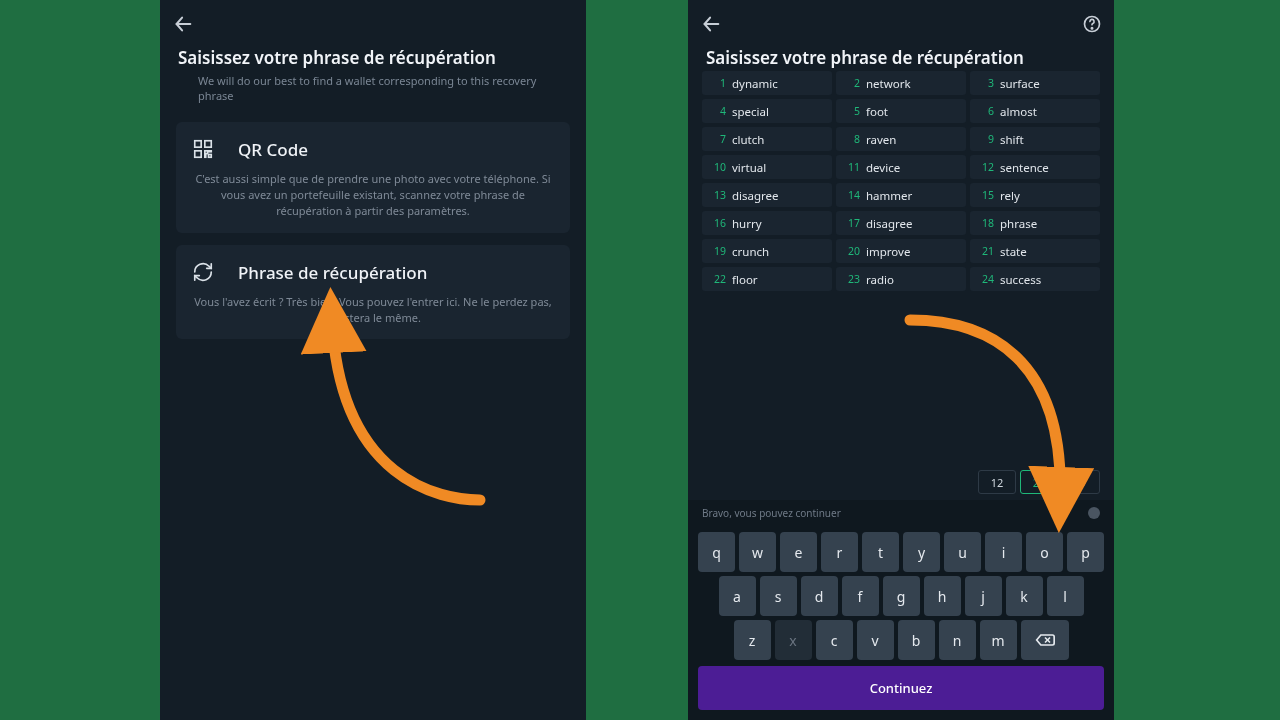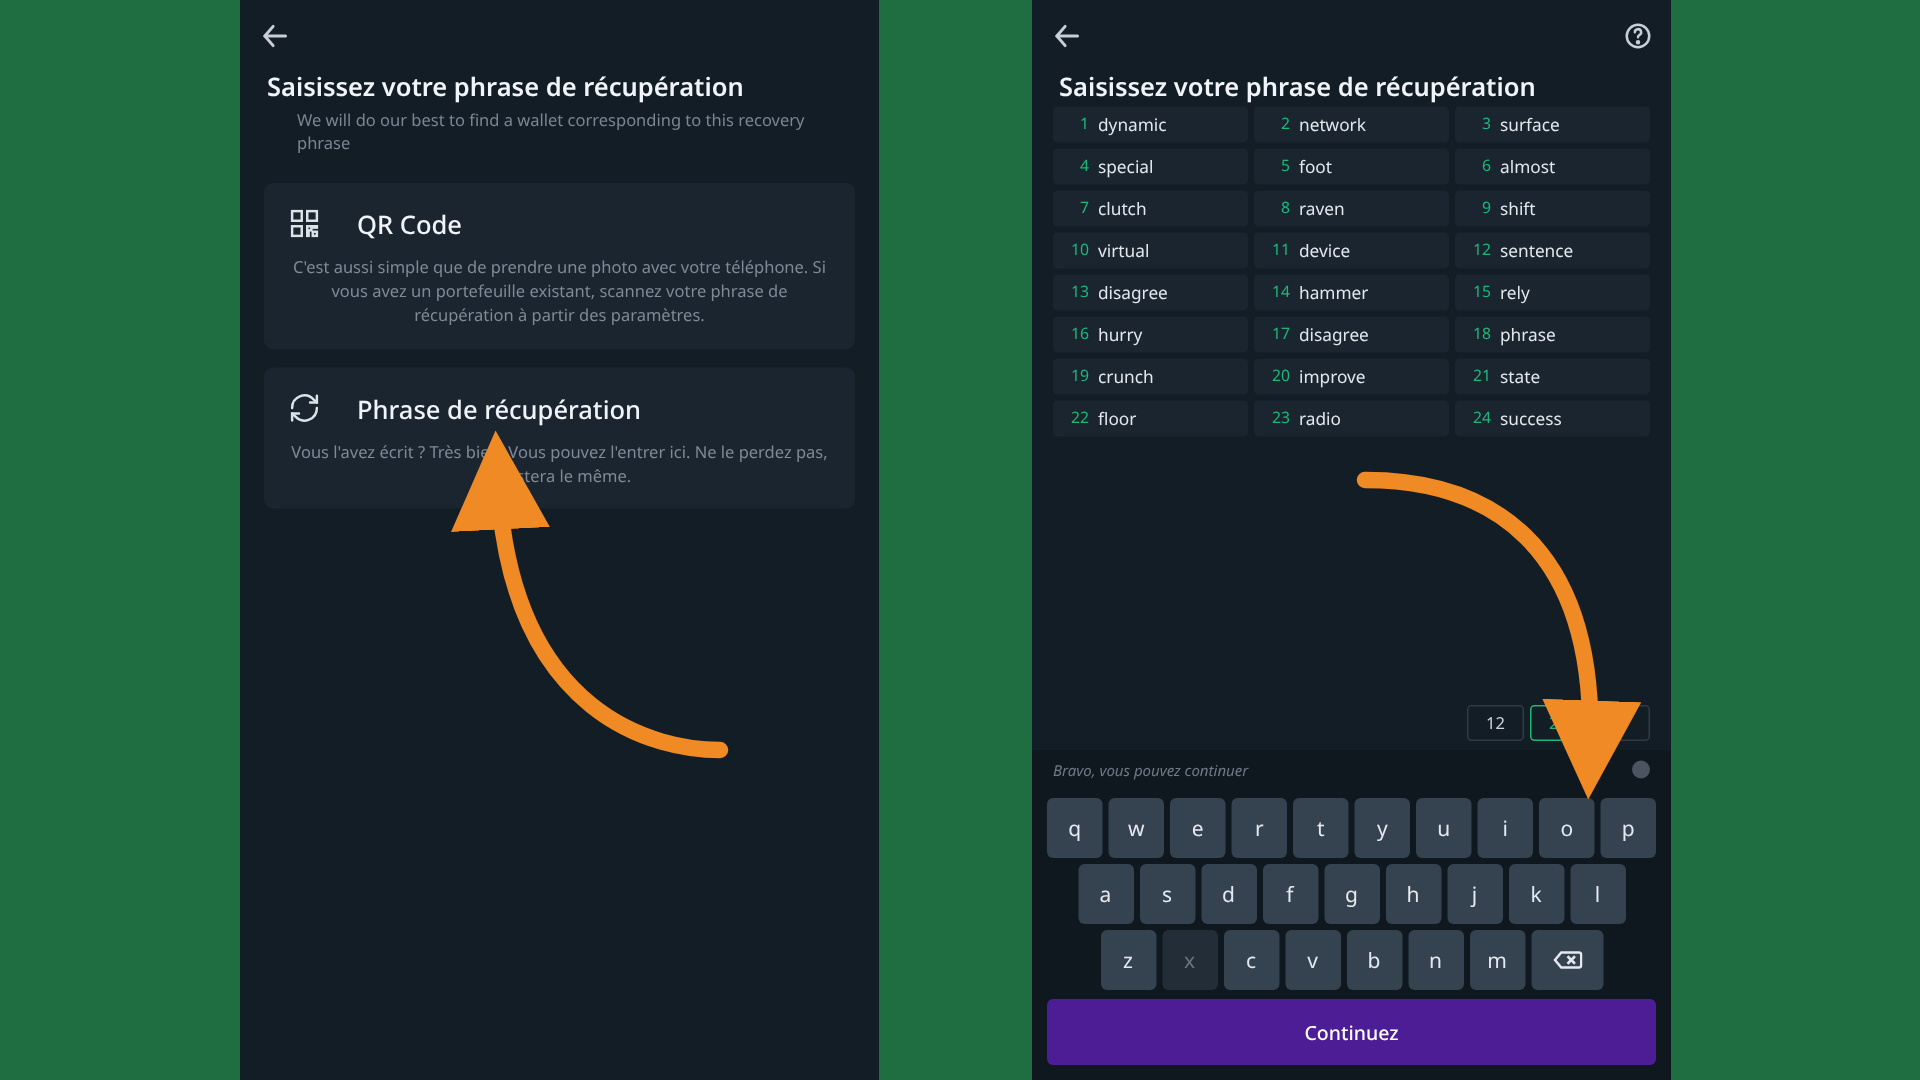--- a/index.html
+++ b/index.html
@@ -50,21 +50,21 @@
   .count-row { display:flex; justify-content:flex-end; gap:4px; padding:0 14px; margin-top:auto; margin-bottom:6px; }
   .count-pill {
     width:38px; height:24px; border:1px solid #2e3a46; border-radius:3px;
     display:flex; align-items:center; justify-content:center;
     font-size:11px; color:#cfd6dd; cursor:pointer; background:transparent;
   }
   .count-pill.active { border-color:#1fb779; color:#1fb779; }
 
   
   .hint-row { display:flex; align-items:center; justify-content:space-between; padding:6px 14px 4px; background:#0f181f; }
-  .hint { font-size:10px; font-style:italic; color:#6f7a87; }
+  .hint { font-size:10px; color:#6f7a87; }
   .info-dot { width:12px; height:12px; border-radius:50%; background:#4a5561; }
 
   
   .kbd { background:#0f181f; padding:4px 4px 8px; }
   .krow { display:flex; justify-content:center; gap:4px; margin:4px 0; }
   .key {
     background:#35424f; color:#e5e9ee; border-radius:4px; height:40px;
     min-width:37px; display:flex; align-items:center; justify-content:center;
     font-size:14px; cursor:pointer; user-select:none;
   }

